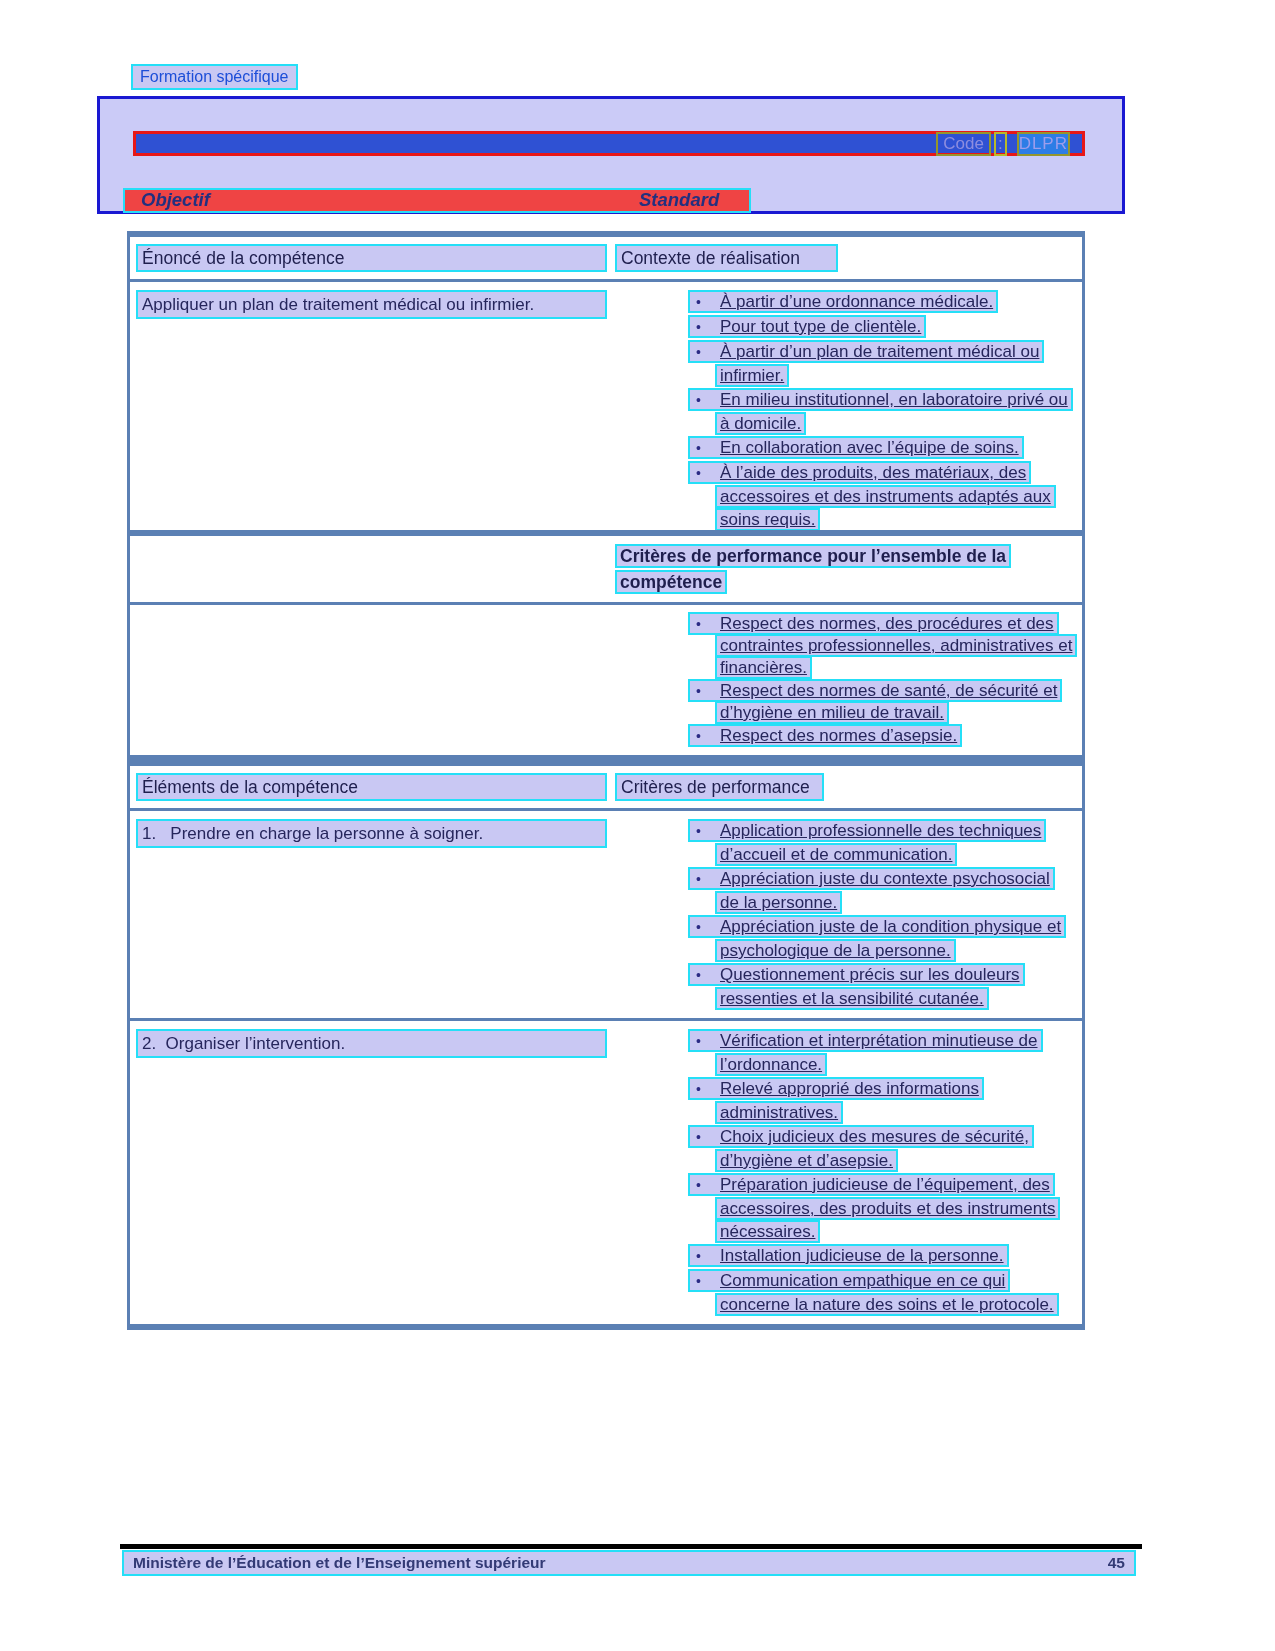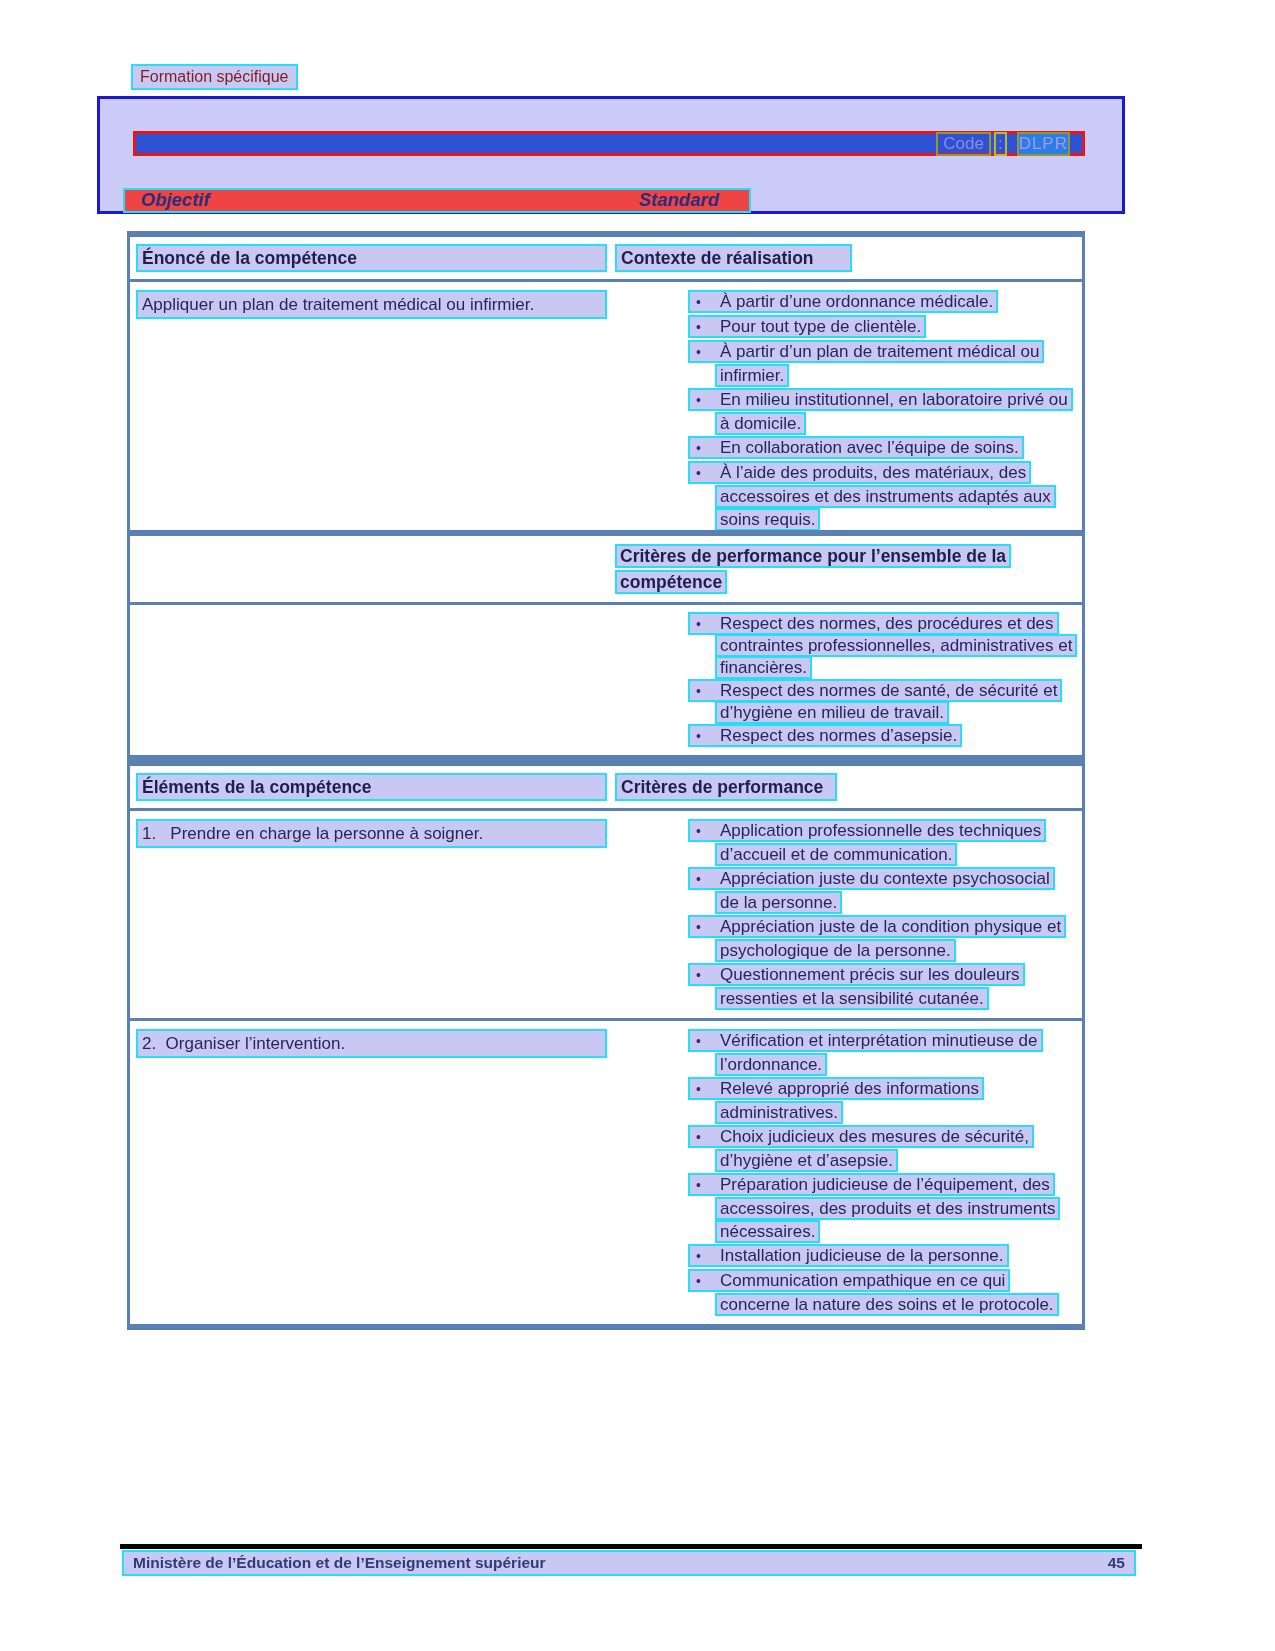--- a/index.html
+++ b/index.html
@@ -16,21 +16,21 @@
   .hl{
     padding:0 3px;
     -webkit-box-decoration-break:clone;
     box-decoration-break:clone;
   }
   .hl-block{display:block;padding:1px 4px;}
   .hl-inline{display:inline-block;padding:1px 4px;}
   
   .formation{
     position:absolute;left:131px;top:64px;
-    font-size:16px;color:#7f1d1d;
+    font-size:16px;color:#1d4ed8;
     background:#c9c8f3;border:2px solid #25dff7;
     padding:1px 7px;line-height:20px;
   }
   
   .panel{
     position:absolute;left:97px;top:96px;width:1028px;height:118px;
     box-sizing:border-box;background:#cbcbf7;border:3px solid #1a18d2;
   }
   .banner{
     position:absolute;left:33px;top:32px;width:952px;height:25px;
@@ -58,26 +58,26 @@
     border:3px solid #5b80b4;border-top-width:6px;border-bottom-width:6px;
   }
   .t1{top:231px;}
   .t2{top:530px;}
   .t3{top:760px;}
   .trow{display:grid;grid-template-columns:485px 1fr;}
   .sep{border-top:3px solid #5b80b4;gap:43px;}
   .cell{box-sizing:border-box;}
   .cl{padding:7px 8px 7px 6px;}
   .cr{padding:7px 10px 7px 0;}
-  .th{font-weight:bold;font-size:17.5px;line-height:22px;color:#1f1f4e;}
+  .th{font-weight:normal;font-size:17.5px;line-height:22px;color:#1f1f4e;}
   .pad-contexte{padding-right:36px;}
   .pad-criteres{padding-right:12px;}
   .wraphead{max-width:452px;font-weight:bold;font-size:17.5px;line-height:26px;color:#1f1f4e;}
   .body-l{padding:8px 8px 8px 6px;}
-  .body-r{padding:7px 9px 7px 30px;}
+  .body-r{padding:7px 9px 7px 30px;text-decoration:underline;}
   .stmt{font-size:17px;line-height:23px;}
   .bitem{
     padding-left:27px;text-indent:-27px;
     line-height:23px;font-size:17px;margin:1px 0;
   }
   .t2 .bitem{line-height:22px;}
   .bullet{
     display:inline-block;width:27px;text-indent:0;
     color:#2b2b85;font-size:14px;padding-left:3px;box-sizing:border-box;
   }

